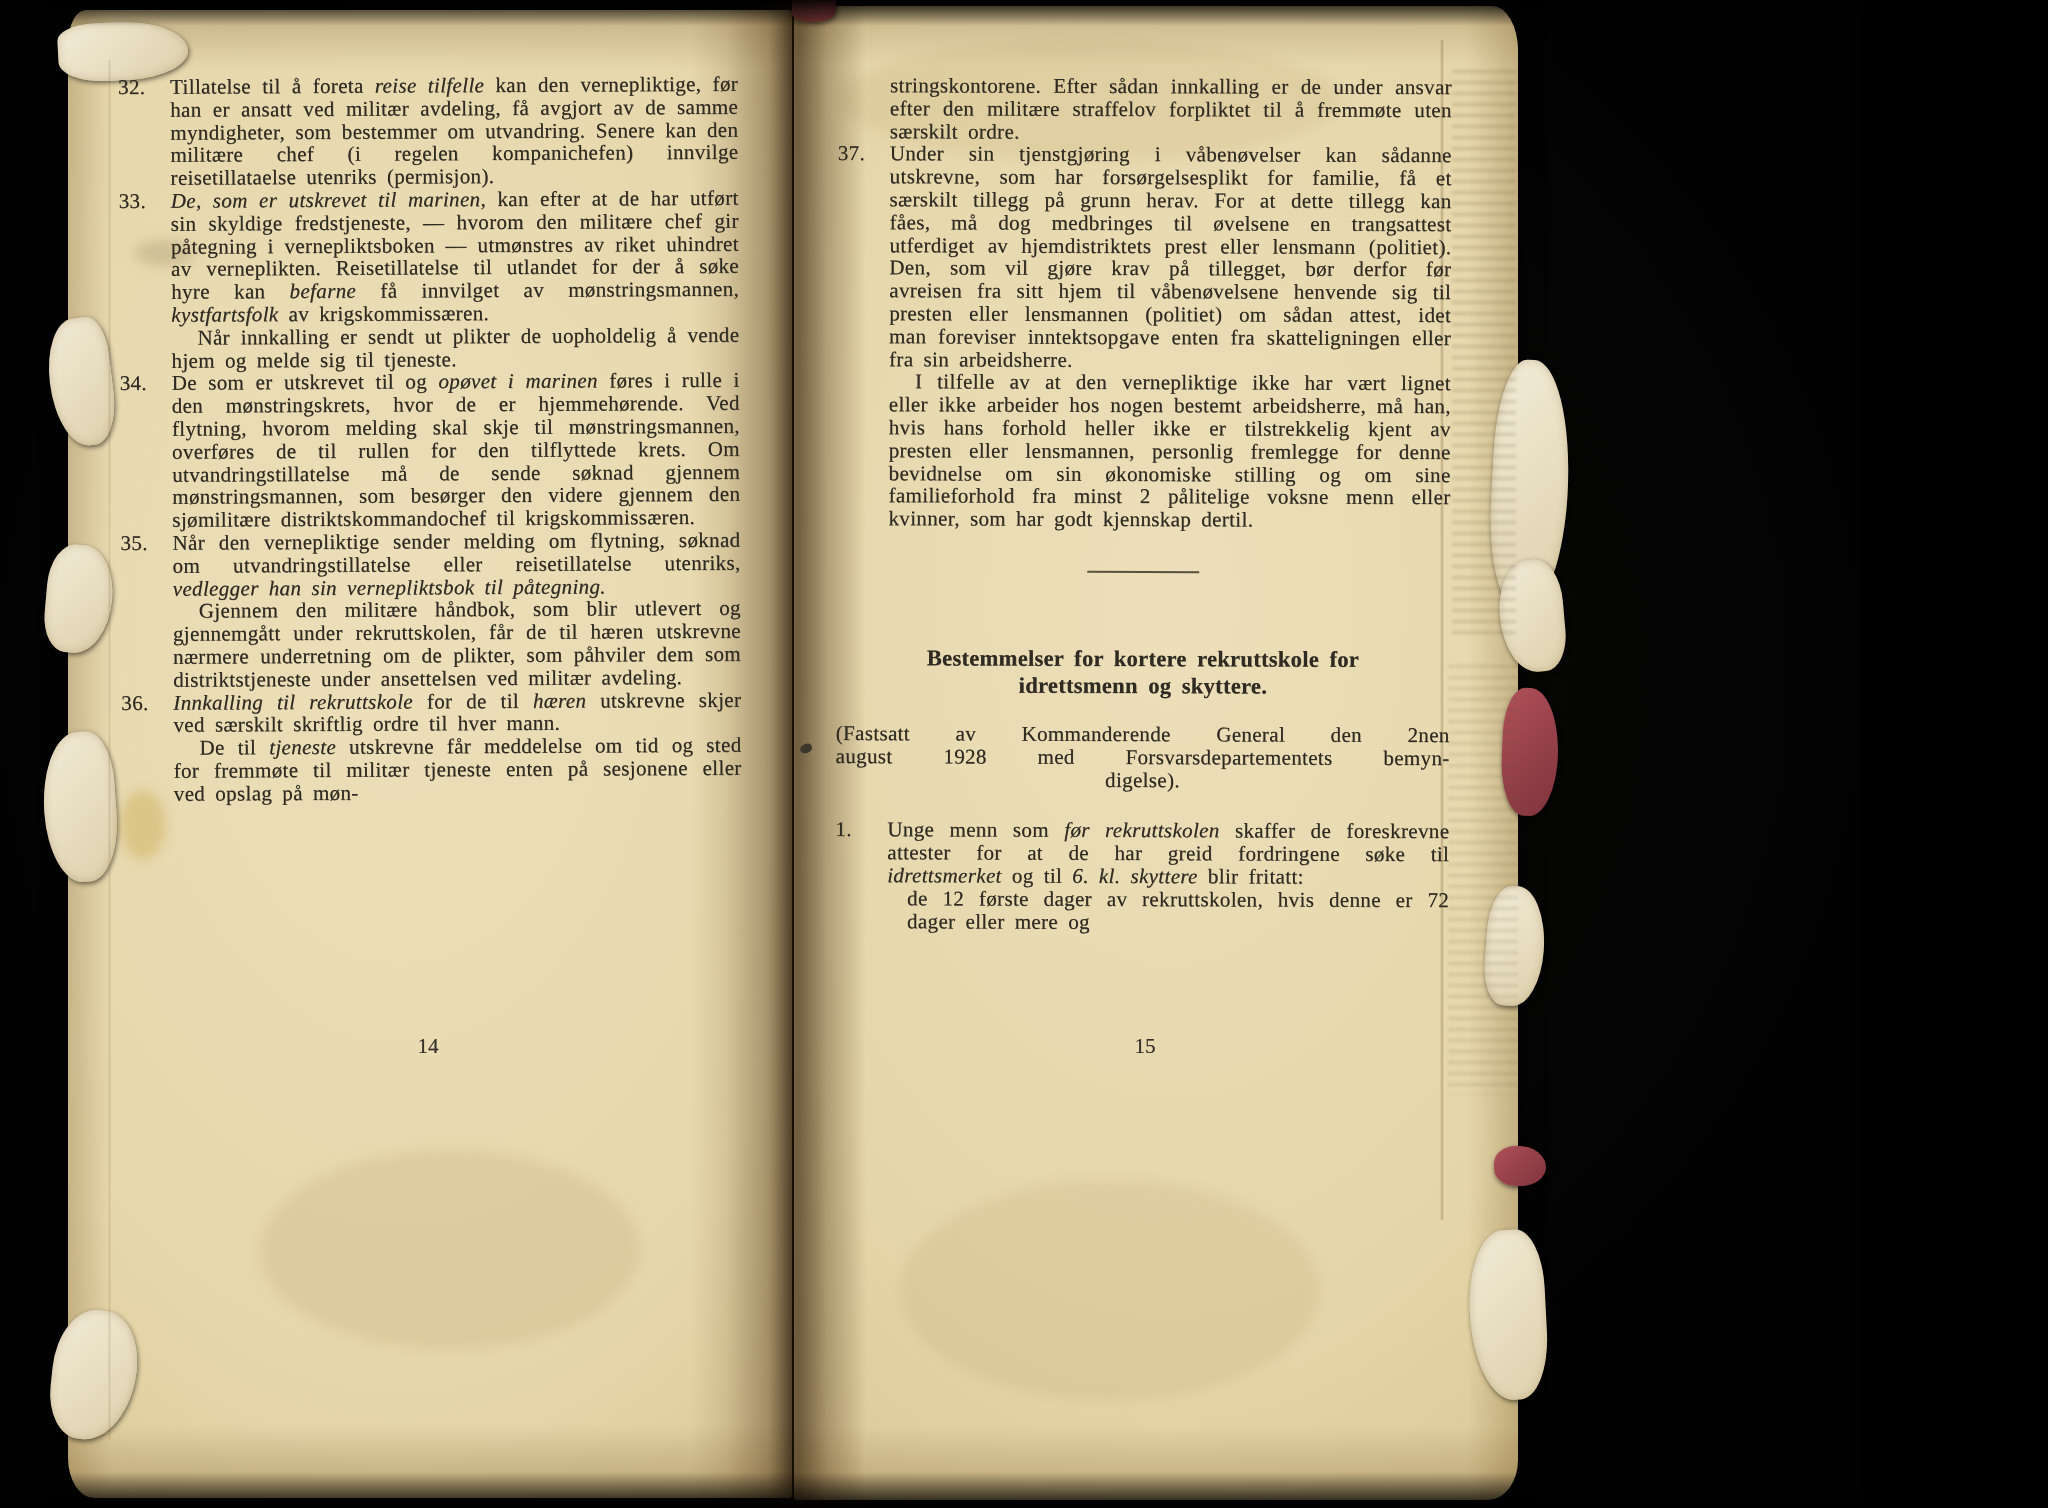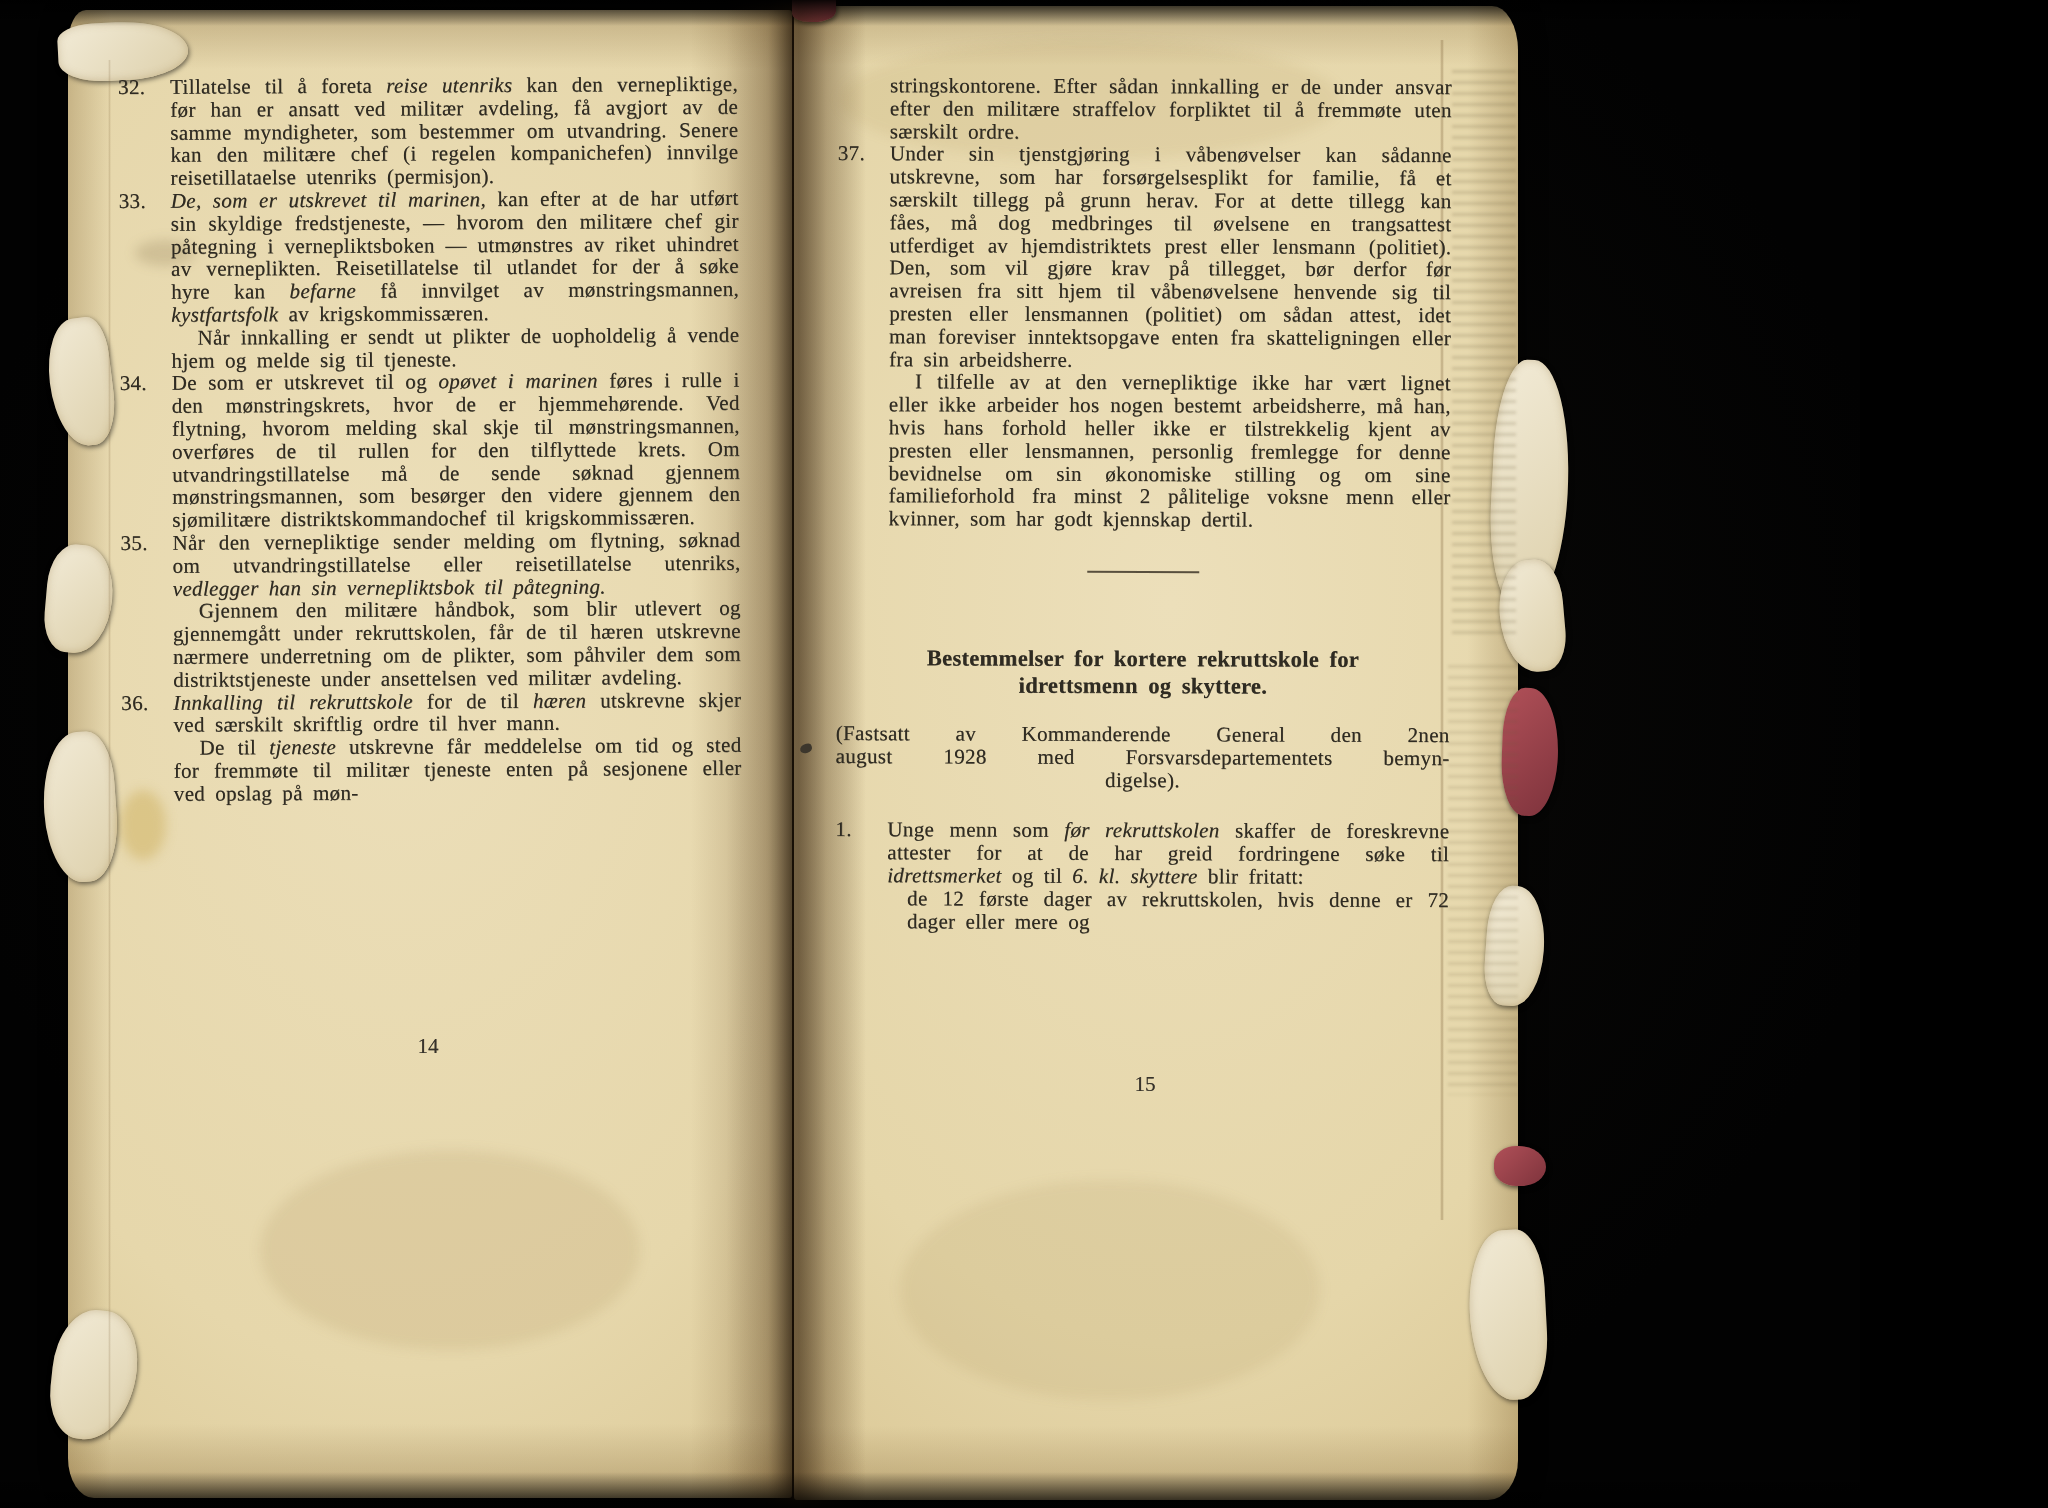--- a/index.html
+++ b/index.html
@@ -87,21 +87,21 @@
   .rule{width:112px;margin:40px auto 0;border-top:2.2px solid rgba(62,54,40,0.85);}
   .heading{margin-top:72px;}
   .heading div{text-align:center;font-weight:bold;font-size:22.5px;line-height:27px;letter-spacing:0.3px;}
   .subtitle{margin-top:24px;}
   .subtitle div{text-align:justify;text-align-last:justify;}
   .subtitle div:last-child{text-align:center;text-align-last:center;}
   .subtitle + .item{margin-top:28px;}
   .pagenum{position:absolute;z-index:6;font-size:21px;color:#35312a;
     text-shadow:0.3px 0.3px 0.2px rgba(50,45,35,0.6);font-family:Liberation Serif, serif;}
   .pagenum-left{left:118px;top:1034px;width:620px;text-align:center;}
-  .pagenum-right{left:838px;top:1034px;width:614px;text-align:center;margin-top:38px;}
+  .pagenum-right{left:838px;top:1034px;width:614px;text-align:center;}
 </style>
 </head>
 <body>
 
 <div class="scene">
 
   <div class="page page-left"></div>
   <div class="page page-right"></div>
 
   <div class="frag paperbit f4"></div>
@@ -127,21 +127,21 @@
   <div class="crease c1"></div>
   <div class="crease c2"></div>
   <div class="inkmark"></div>
 
   <div class="gutter"></div>
 
   <div class="textcol content-left" id="left-content">
       <div class="item">
         <div class="num">32.</div>
         <div class="ibody">
-          <p class="para"><span>Tillatelse til å foreta </span><span class="it">reise utenriks</span><span> kan den vernepliktige, før han er ansatt ved militær avdeling, få avgjort av de samme myndigheter, som bestemmer om utvandring. Senere kan den militære chef (i regelen kompanichefen) innvilge reisetillataelse utenriks (permisjon).</span></p>
+          <p class="para"><span>Tillatelse til å foreta </span><span class="it">reise tilfelle</span><span> kan den vernepliktige, før han er ansatt ved militær avdeling, få avgjort av de samme myndigheter, som bestemmer om utvandring. Senere kan den militære chef (i regelen kompanichefen) innvilge reisetillataelse utenriks (permisjon).</span></p>
         </div>
       </div>
       <div class="item">
         <div class="num">33.</div>
         <div class="ibody">
           <p class="para"><span class="it">De, som er utskrevet til marinen,</span><span> kan efter at de har utført sin skyldige fredstjeneste, — hvorom den militære chef gir påtegning i vernepliktsboken — utmønstres av riket uhindret av verneplikten. Reisetillatelse til utlandet for der å søke hyre kan </span><span class="it">befarne</span><span> få innvilget av mønstringsmannen, </span><span class="it">kystfartsfolk</span><span> av krigskommissæren.</span></p>
           <p class="para indent"><span>Når innkalling er sendt ut plikter de uopholdelig å vende hjem og melde sig til tjeneste.</span></p>
         </div>
       </div>
       <div class="item">

